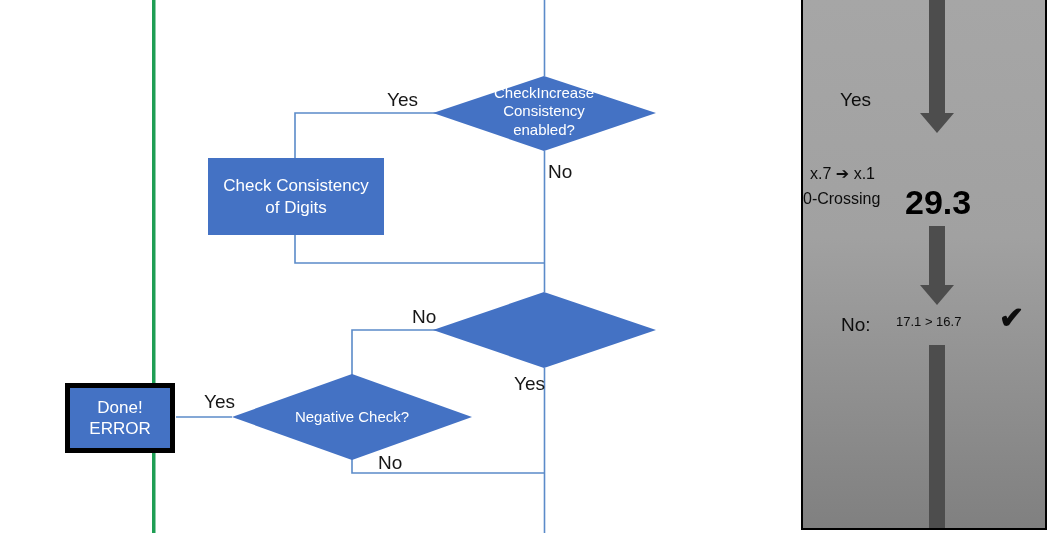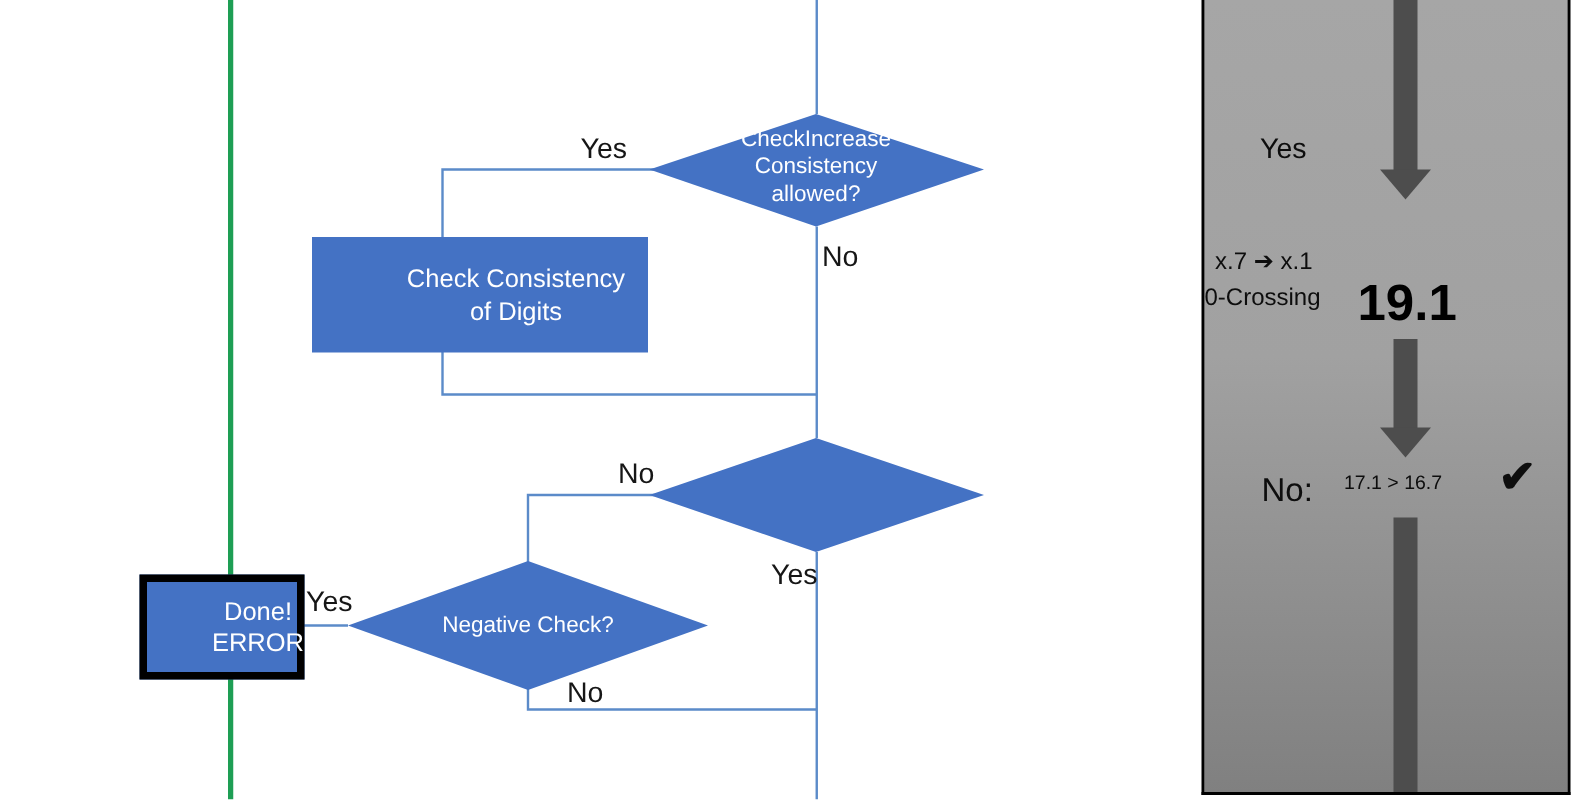--- a/index.html
+++ b/index.html
@@ -18,26 +18,24 @@
     white-space:pre-line;
   }
 
   
   .proc-box{
     position:absolute;
     background:#4472C4;
     display:flex;align-items:center;justify-content:center;
     color:#fff;text-align:center;line-height:1.25;
     font-size:17px;
-    padding-left:48px;
   }
   .proc-box.thick{
     border:5px solid #000000;
     box-sizing:border-box;
-    margin-left:28px;
   }
 
   
   .edge-label{
     position:absolute;
     color:#161616;
     font-size:19px;
     white-space:nowrap;
   }
 
@@ -68,21 +66,21 @@
   .gp-yes{font-size:19px;left:37px;top:89px;}
   .gp-lbl1{font-size:16px;left:7px;top:164px;text-align:center;}
   .gp-lbl2{font-size:16px;left:0px;top:190px;text-align:center;}
   .gp-num1{font-size:34px;font-weight:bold;left:102px;top:148px;position:absolute;}
   .gp-num1 .strike{position:relative;}
   .gp-num1 .strike:after{
     content:"";position:absolute;left:16px;right:30px;top:52%;
     height:3px;background:#0d0d0d;
   }
   .gp-num2{font-size:34px;font-weight:bold;left:102px;top:183px;position:absolute;}
-  .gp-no{font-size:22px;left:38px;top:314px;text-align:center;}
+  .gp-no{font-size:19px;left:38px;top:314px;text-align:center;}
   .gp-cmp{font-size:13px;left:93px;top:314px;}
   .gp-check{font-size:30px;left:196px;top:300px;font-weight:bold;}
 </style>
 </head>
 <body>
 
 <div id="stage">
 
   <svg class="flow-svg" viewBox="0 0 1052 533" xmlns="http://www.w3.org/2000/svg">
     <defs>
@@ -107,21 +105,21 @@
 
     <polygon points="544,76 656,113 544,151 433,113" fill="#4472C4"></polygon>
     <polygon points="544,292 656,330 544,368 433,330" fill="#4472C4"></polygon>
     <polygon points="352,374 472,417 352,460 232,417" fill="#4472C4"></polygon>
 
     <rect x="152" y="0" width="3.5" height="533" fill="#1E9E54"></rect>
   </svg>
 
   <div class="node-text" style="left:469px;top:84px;width:150px;font-size:15px;">CheckIncrease
 Consistency
-allowed?</div>
+enabled?</div>
 
 
   <div class="node-text" style="left:277px;top:408px;width:150px;font-size:15px;">Negative Check?</div>
 
   <div class="proc-box" style="left:208px;top:158px;width:176px;height:77px;">
     <span style="white-space:pre-line;">Check Consistency
 of Digits</span>
   </div>
 
   <div class="proc-box thick" style="left:65px;top:383px;width:110px;height:70px;">
@@ -151,21 +149,21 @@
 
     <div class="gp-bar" style="top:345px;height:190px;"></div>
 
     <div class="gp-text gp-yes">Yes</div>
 
     <div class="gp-text gp-lbl1">x.7 ➔ x.1</div>
 
     <div class="gp-text gp-lbl2">0-Crossing</div>
 
 
-    <div class="gp-num2">19.1</div>
+    <div class="gp-num2">29.3</div>
 
     <div class="gp-text gp-no">No:</div>
 
     <div class="gp-text gp-cmp">17.1 &gt; 16.7</div>
 
     <div class="gp-text gp-check">✔</div>
   </div>
 
 </div>
 

